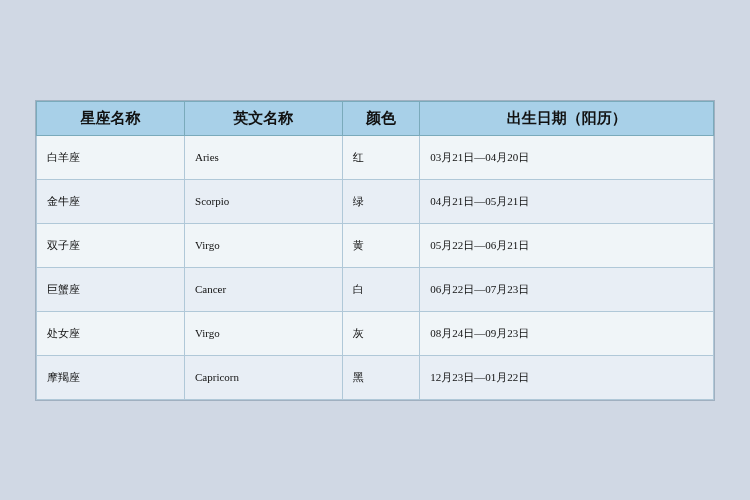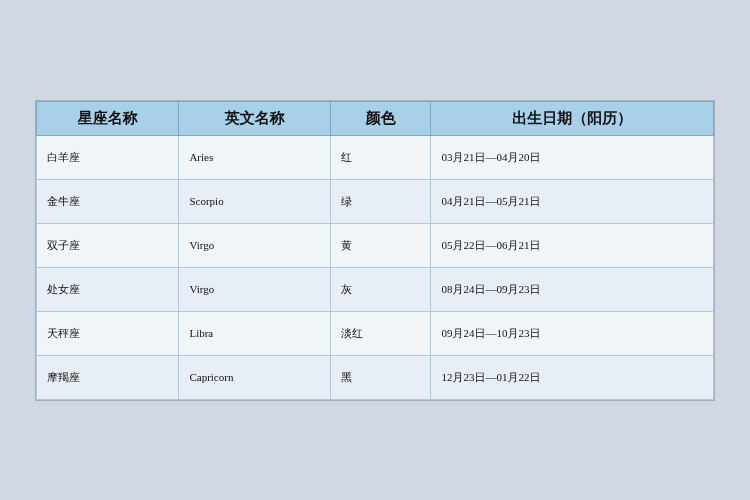--- a/index.html
+++ b/index.html
@@ -79,30 +79,30 @@
           <td>绿</td>
           <td>04月21日—05月21日</td>
         </tr>
         <tr>
           <td>双子座</td>
           <td>Virgo</td>
           <td>黄</td>
           <td>05月22日—06月21日</td>
         </tr>
         <tr>
+          <td>巨蟹座</td>
+          <td>Cancer</td>
+          <td>白</td>
+          <td>06月22日—07月23日</td>
+        </tr>
+        <tr>
           <td>处女座</td>
           <td>Virgo</td>
           <td>灰</td>
           <td>08月24日—09月23日</td>
-        </tr>
-        <tr>
-          <td>天秤座</td>
-          <td>Libra</td>
-          <td>淡红</td>
-          <td>09月24日—10月23日</td>
         </tr>
         <tr>
           <td>摩羯座</td>
           <td>Capricorn</td>
           <td>黑</td>
           <td>12月23日—01月22日</td>
         </tr>
       </tbody>
   </table>
 </div>

